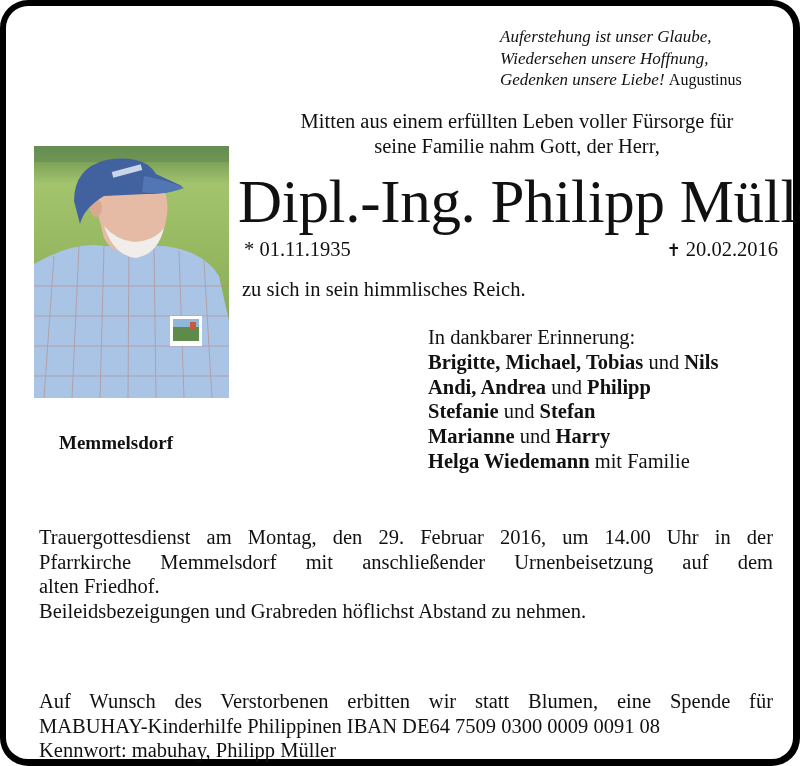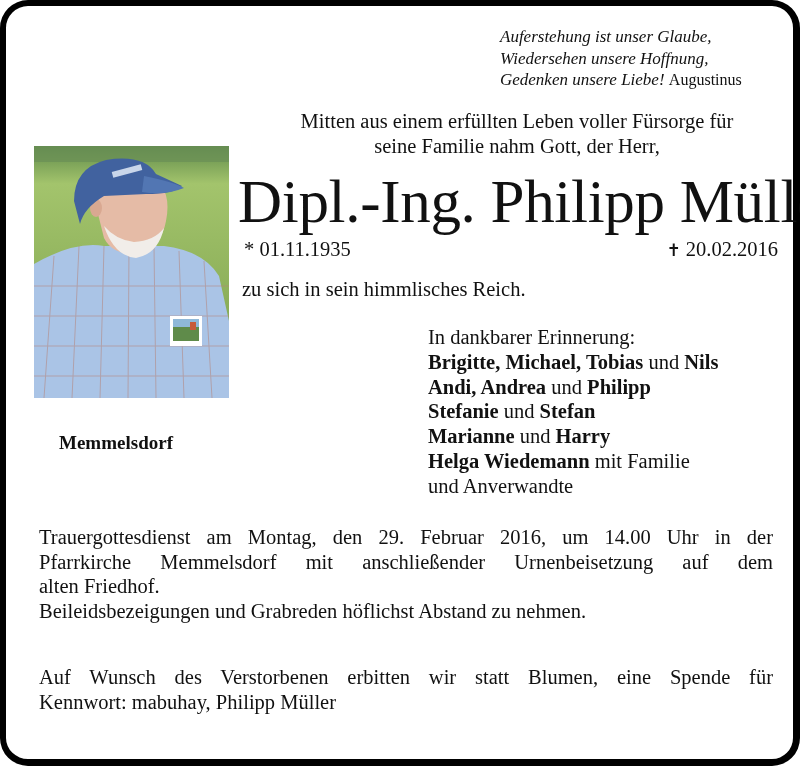--- a/index.html
+++ b/index.html
@@ -39,21 +39,21 @@
       background: #8fb05a;
     }
     .place { left: 53px; top: 426px; font-size: 19px; font-weight: bold; white-space: nowrap; }
     .family { left: 422px; top: 319px; font-size: 20.5px; line-height: 24.8px; white-space: nowrap; }
     .family b { font-weight: bold; }
     .body-text {
       left: 33px; width: 734px; font-size: 20.5px; line-height: 24.5px;
       text-align: justify;
     }
     .p1 { top: 519px; }
-    .p2 { top: 659px; }
+    .p2 { top: 683px; }
     .line-j { display: block; text-align: justify; text-align-last: justify; height: 24.5px; }
     .line-l { display: block; text-align: left; height: 24.5px; }
   </style>
 </head>
 <body>
 
 <div class="frame">
 
   <div class="abs quote">
     <div>Auferstehung ist unser Glaube,</div>
@@ -120,28 +120,28 @@
 
   <div class="abs place">Memmelsdorf</div>
 
   <div class="abs family">
     <div>In dankbarer Erinnerung:</div>
     <div><b>Brigitte, Michael, Tobias</b><span> und </span><b>Nils</b></div>
     <div><b>Andi, Andrea</b><span> und </span><b>Philipp</b></div>
     <div><b>Stefanie</b><span> und </span><b>Stefan</b></div>
     <div><b>Marianne</b><span> und </span><b>Harry</b></div>
     <div><b>Helga Wiedemann</b><span> mit Familie</span></div>
-    <div>und Anverwandte</div>
   </div>
 
   <div class="abs body-text p1">
     <span class="line-j">Trauergottesdienst am Montag, den 29. Februar 2016, um 14.00 Uhr in der</span>
     <span class="line-j">Pfarrkirche Memmelsdorf mit anschließender Urnenbeisetzung auf dem</span>
     <span class="line-l">alten Friedhof.</span>
     <span class="line-l">Beileidsbezeigungen und Grabreden höflichst Abstand zu nehmen.</span>
   </div>
 
   <div class="abs body-text p2">
     <span class="line-j">Auf Wunsch des Verstorbenen erbitten wir statt Blumen, eine Spende für</span>
+    <span class="line-l">MABUHAY-Kinderhilfe Philippinen IBAN DE64 7509 0300 0009 0091 08</span>
     <span class="line-l">Kennwort: mabuhay, Philipp Müller</span>
   </div>
 
 </div>
 
 </body></html>

